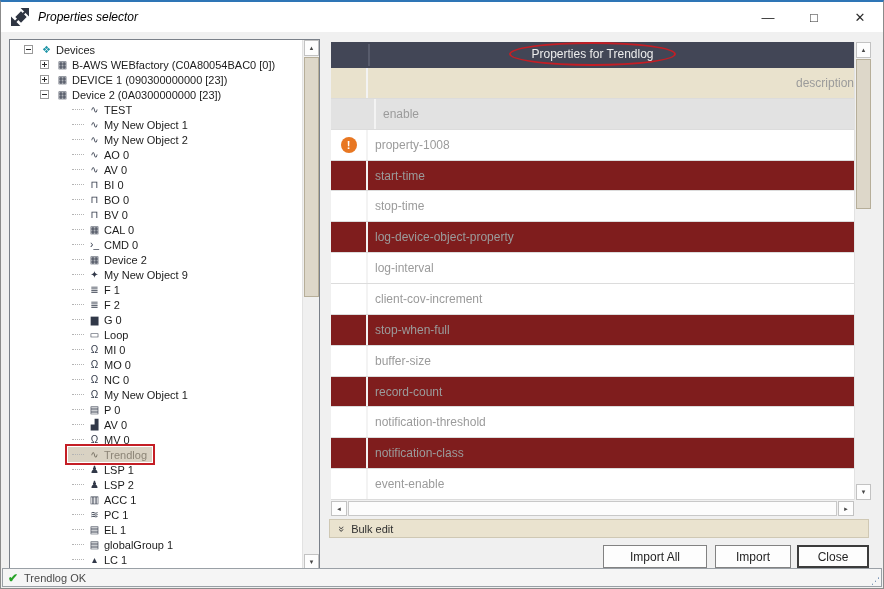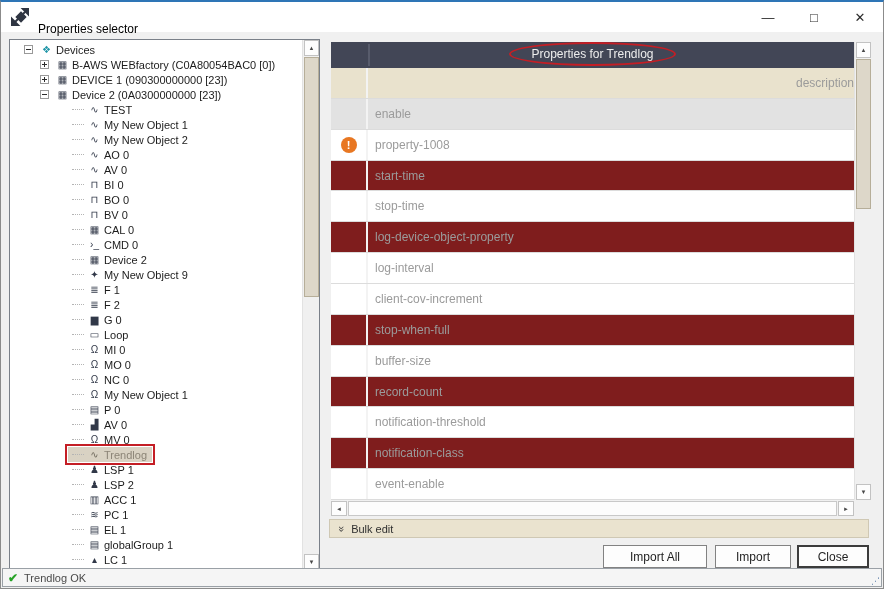--- a/index.html
+++ b/index.html
@@ -3,21 +3,21 @@
 <meta charset="utf-8">
 <style>
   html,body{margin:0;padding:0;background:#fff;}
   *{box-sizing:border-box;}
   .window{position:relative;width:884px;height:589px;background:#f0f0f0;
     border:1px solid #8b8b8b;border-top:2px solid #2e75b6;overflow:hidden;
     font-family:"Liberation Sans",sans-serif;}
   
   .titlebar{position:absolute;left:0;top:0;right:0;height:30px;background:#ffffff;}
   .app-icon{position:absolute;left:9px;top:5px;width:20px;height:20px;}
-  .title-text{position:absolute;left:37px;top:12px;height:30px;line-height:30px;font-size:12px;color:#000;}
+  .title-text{position:absolute;left:37px;top:0;height:30px;line-height:30px;font-size:12px;color:#000;font-style:italic;}
   .win-controls{position:absolute;right:0;top:0;height:30px;display:flex;}
   .win-btn{width:46px;height:30px;display:flex;align-items:center;justify-content:center;
     font-size:13px;color:#2b2b2b;background:#fff;}
   
   .tree-panel{position:absolute;left:8px;top:37px;width:311px;height:532px;background:#fff;
     border:1px solid #7a8089;overflow:hidden;}
   .tree-items{position:absolute;left:0;top:2px;width:292px;}
   .tree-item{height:15px;display:flex;align-items:center;font-size:11px;color:#1c1c1c;white-space:nowrap;}
   .t-slot{width:16px;flex:none;display:flex;align-items:center;}
   .expander{width:9px;height:9px;border:1px solid #999;background:#fff;position:relative;flex:none;}
@@ -40,21 +40,21 @@
   .prop-header{height:26px;background:#424656;color:#ededed;font-size:12px;
     display:flex;align-items:flex-start;justify-content:center;position:relative;}
   .prop-header::before{content:"";position:absolute;left:37px;top:2px;bottom:2px;width:2px;background:#585c6c;}
   .ellipse{display:inline-block;border:2px solid #c41e25;border-radius:50%;padding:3px 20px;}
   .prop-rows{position:absolute;top:26px;left:0;right:0;bottom:0;display:flex;flex-direction:column;}
   .prop-row{flex:1;display:flex;align-items:center;border-bottom:1px solid #dcdcdc;background:#fff;}
   .prop-row .cell-icon{width:37px;align-self:stretch;border-right:2px solid #f3f3f3;
     display:flex;align-items:center;justify-content:center;flex:none;}
   .prop-row .cell-label{padding-left:7px;font-size:12px;color:#9b9b9b;}
   .row-tan{background:#e9e2cd;justify-content:space-between;}
-  .row-gray{background:#e2e2e2;}
+  .row-gray{background:#e2e2e2;padding-left:8px;}
   .row-alt{background:#7f1d1d;}
   .warn{width:16px;height:16px;border-radius:50%;background:#e87722;color:#fff;
     font-weight:bold;font-size:11px;line-height:16px;text-align:center;}
   .table-vscroll{position:absolute;left:853px;top:40px;width:16px;height:458px;background:#f0f0f0;}
   .hscroll{position:absolute;left:330px;top:499px;width:523px;height:16px;background:#f0f0f0;}
   .hs-btn{position:absolute;top:0;width:16px;height:15px;background:#fdfdfd;border:1px solid #c2c2c2;
     display:flex;align-items:center;justify-content:center;font-size:6px;color:#474747;}
   .hs-thumb{position:absolute;left:17px;right:17px;top:0;height:15px;background:#fcfcfc;border:1px solid #c8c8c8;}
   
   .bulk-bar{position:absolute;left:328px;top:517px;width:540px;height:19px;background:#eae3cf;

